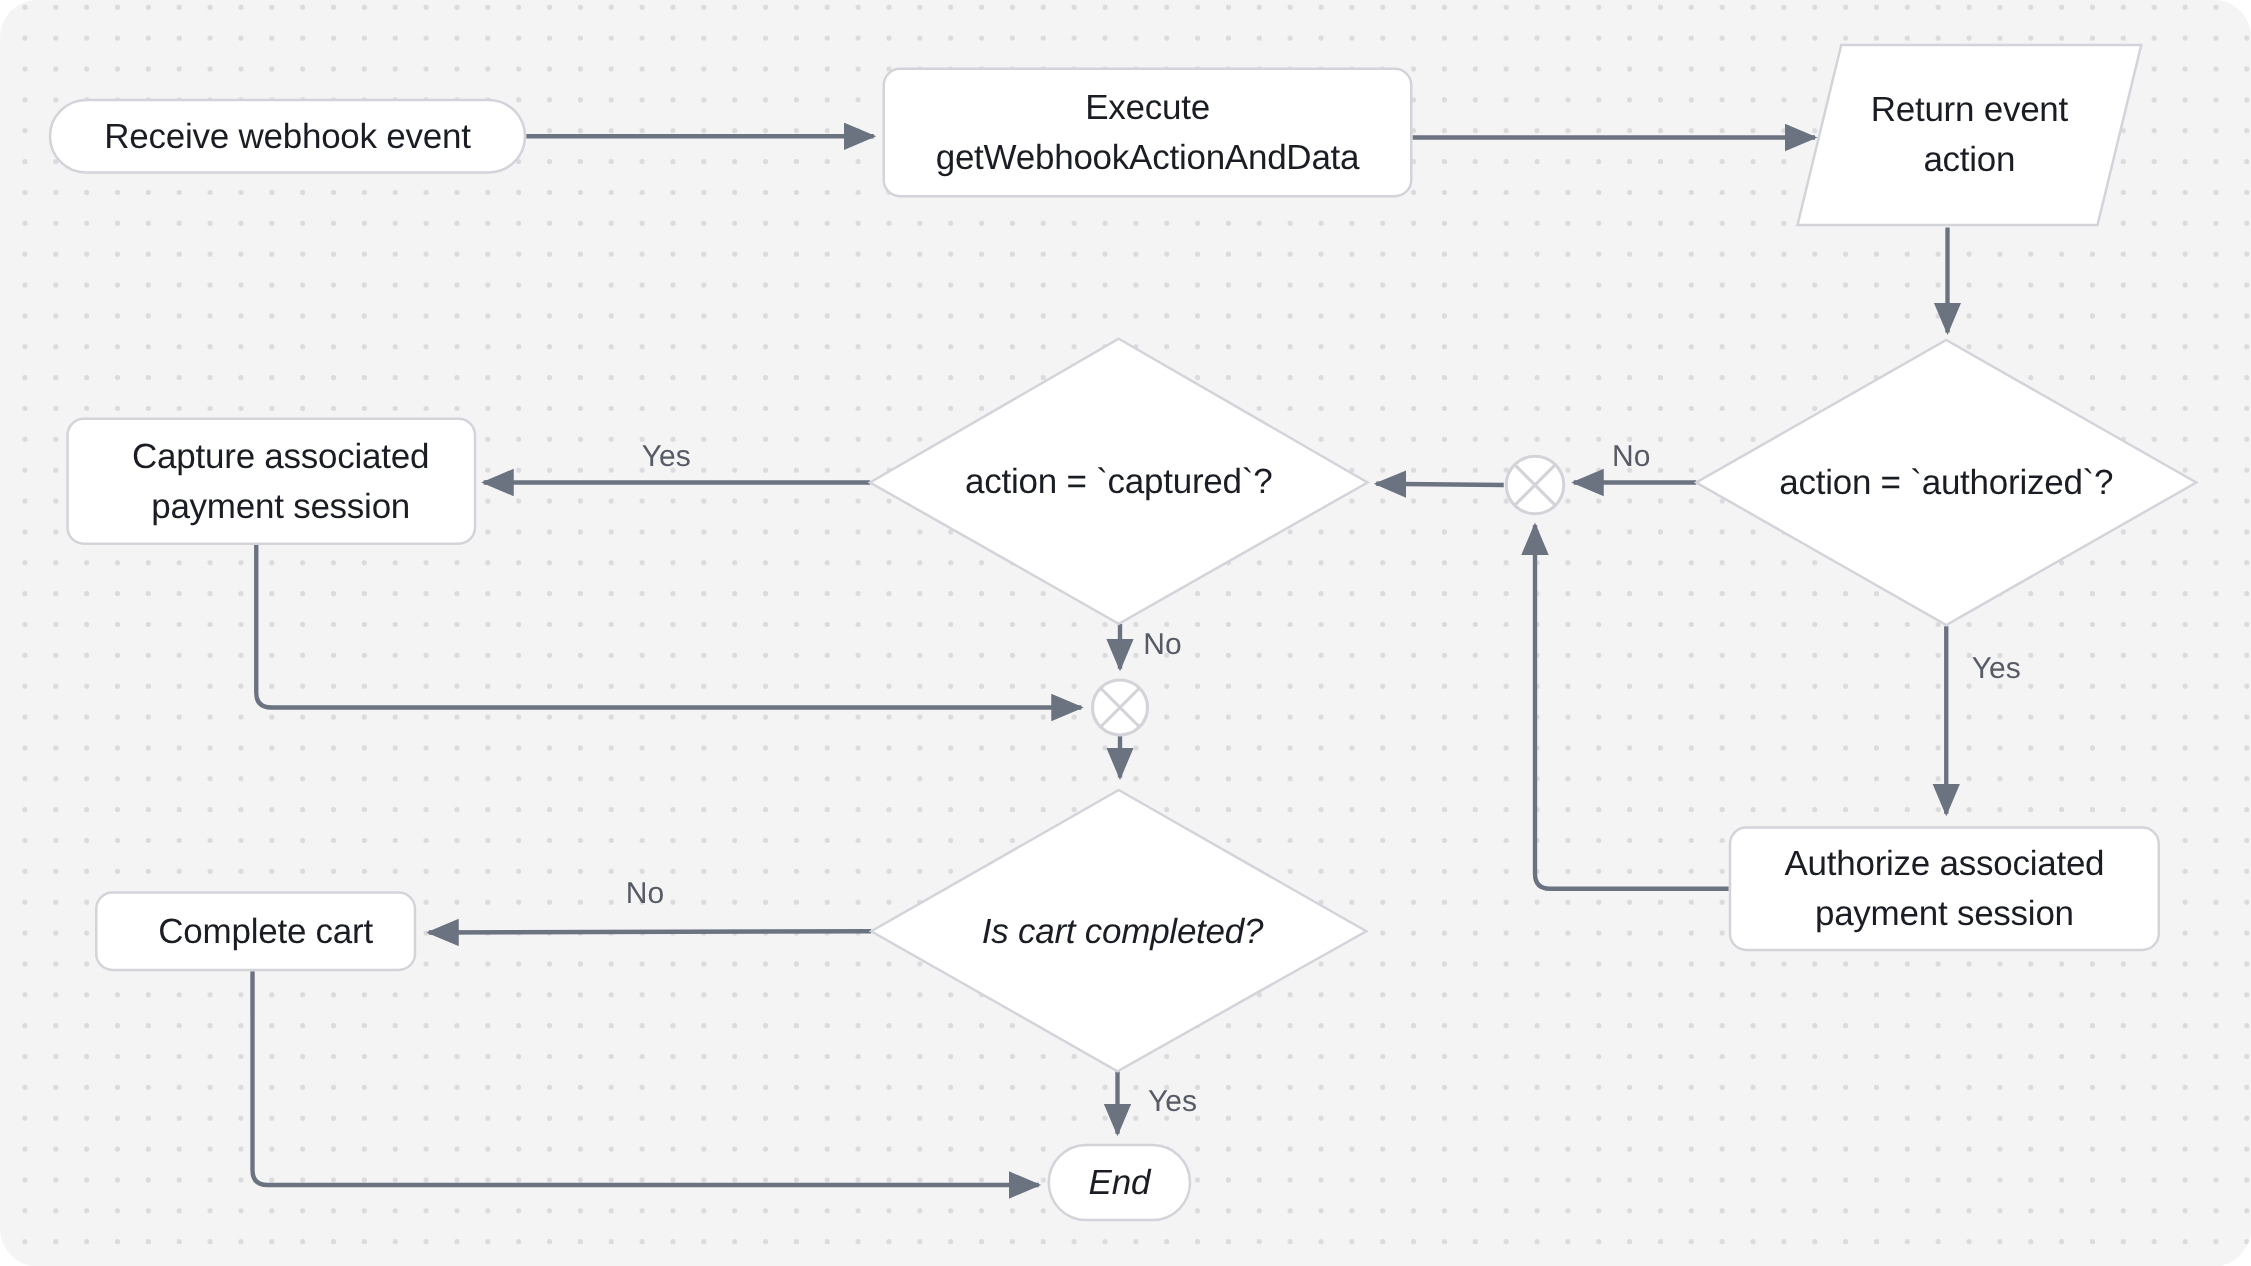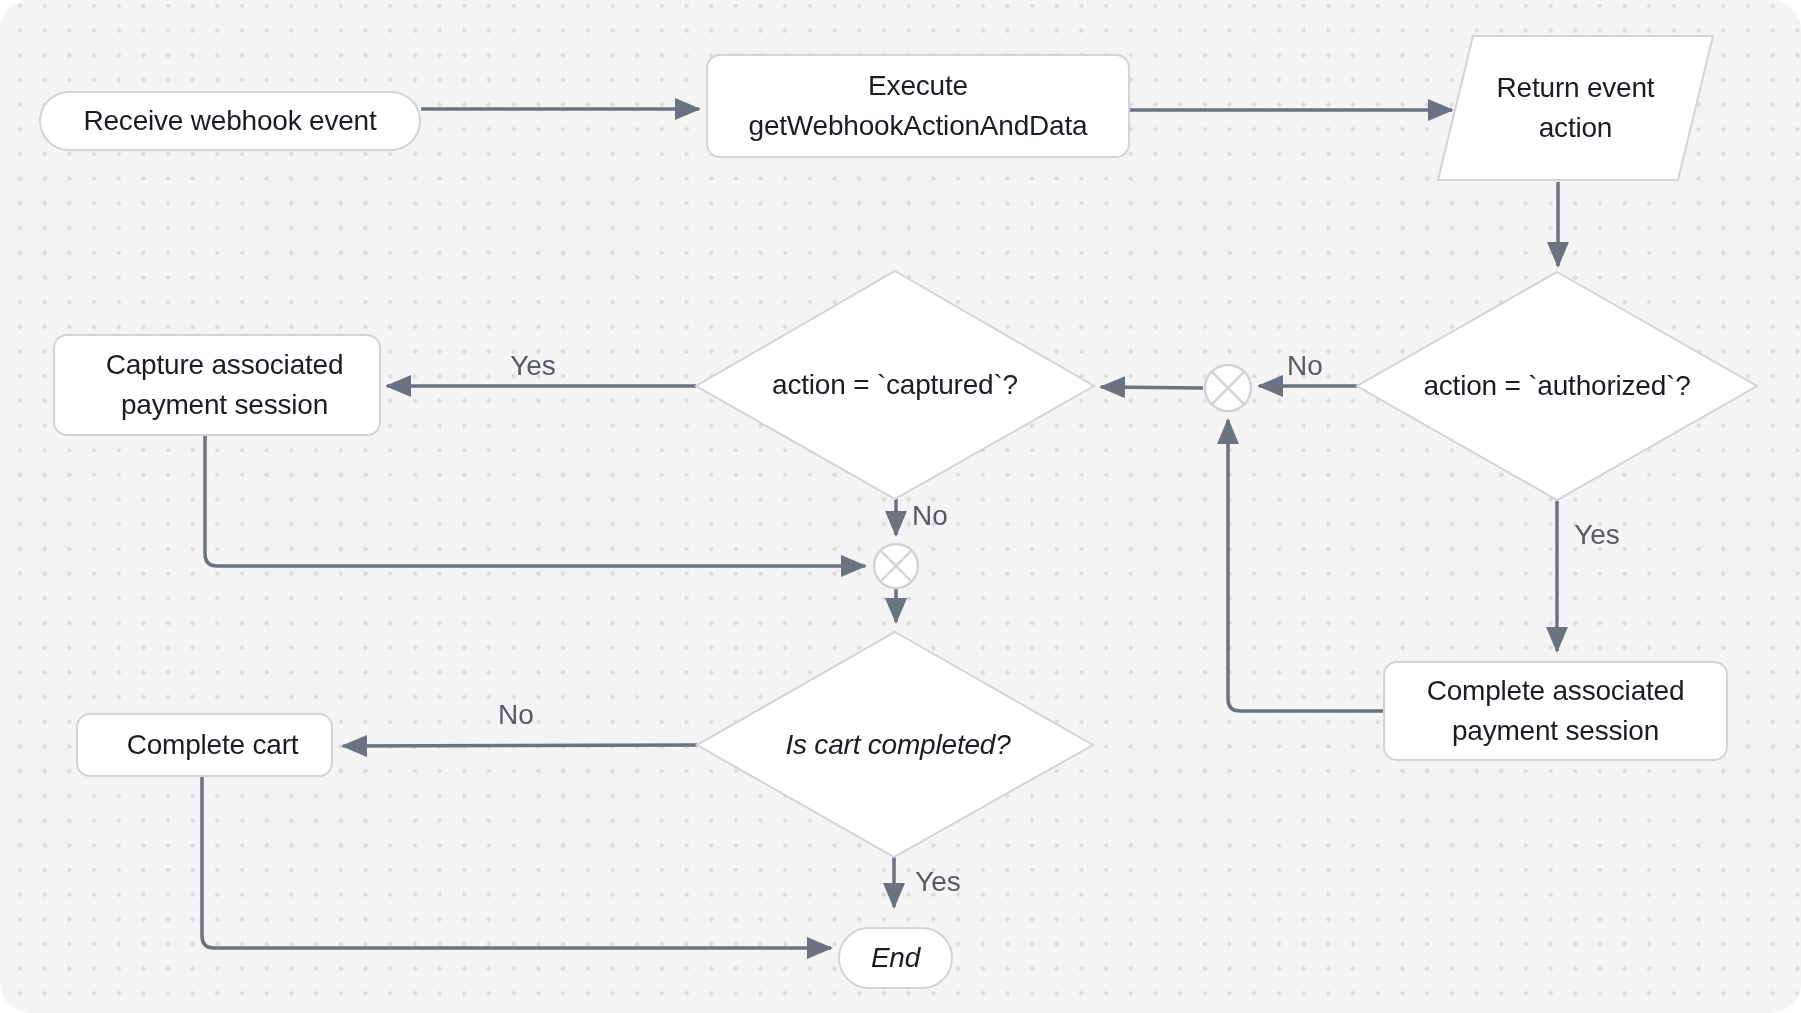--- a/index.html
+++ b/index.html
@@ -42,32 +42,31 @@
   }
   .node.box {
     background: #ffffff;
     border: 2px solid #d3d4d9;
     border-radius: 14px;
   }
   .node.pill {
     background: #ffffff;
     border: 2px solid #d3d4d9;
     border-radius: 999px;
-    margin-top: 12px;
   }
   .node.overlay {
     background: transparent;
     border: none;
   }
   .edge-label {
     position: absolute;
     z-index: 2;
     transform: translate(-50%, -50%);
     color: #565b65;
-    font-size: 28px;
+    font-size: 24px;
     line-height: 30px;
     white-space: nowrap;
   }
 </style>
 </head>
 <body>
 
 <div class="canvas">
 
   <svg class="layer" viewBox="0 0 1801 1013">
@@ -119,21 +118,21 @@
   <div class="node box" style="left:706px; top:54px; width:424px; height:104px;">Execute
 getWebhookActionAndData</div>
 
   <div class="node overlay" style="left:1357px; top:272px; width:400px; height:228px;">action = `authorized`?</div>
 
   <div class="node overlay" style="left:696px; top:271px; width:398px; height:228px;">action = `captured`?</div>
 
   <div class="node box" style="left:53px; top:334px; width:328px; height:102px;padding-left:15px;">Capture associated
 payment session</div>
 
-  <div class="node box" style="left:1383px; top:661px; width:345px; height:100px;">Complete associated
+  <div class="node box" style="left:1383px; top:661px; width:345px; height:100px;">Authorize associated
 payment session</div>
 
   <div class="node overlay" style="left:700px; top:632px; width:396px; height:225px;font-style:italic;">Is cart completed?</div>
 
   <div class="node box" style="left:76px; top:713px; width:257px; height:64px;padding-left:16px;">Complete cart</div>
 
   <div class="node pill" style="left:838px; top:915px; width:115px; height:62px;font-style:italic;">End</div>
 
   <div class="edge-label" style="left:1305px; top:366px;">No</div>
 

